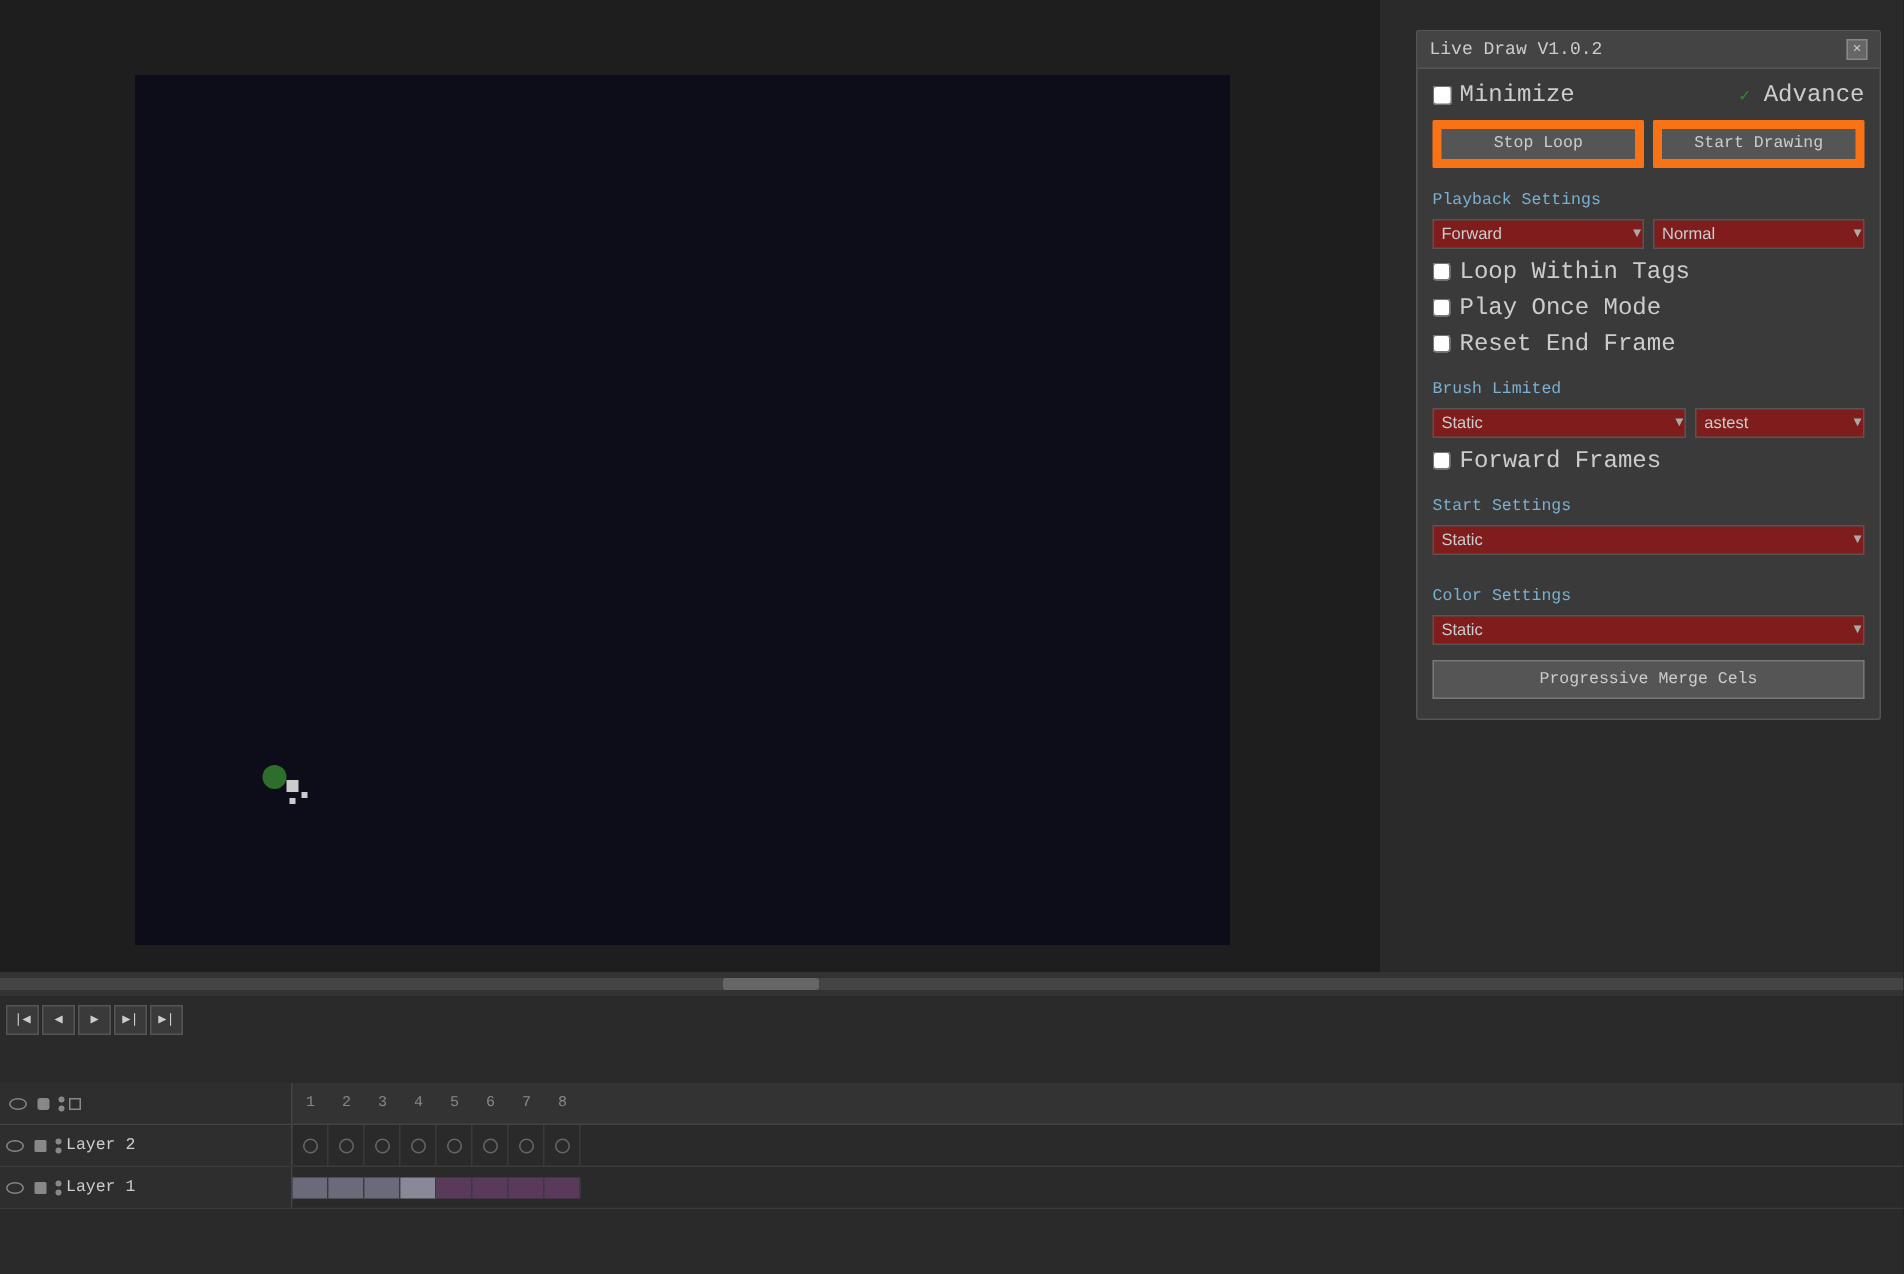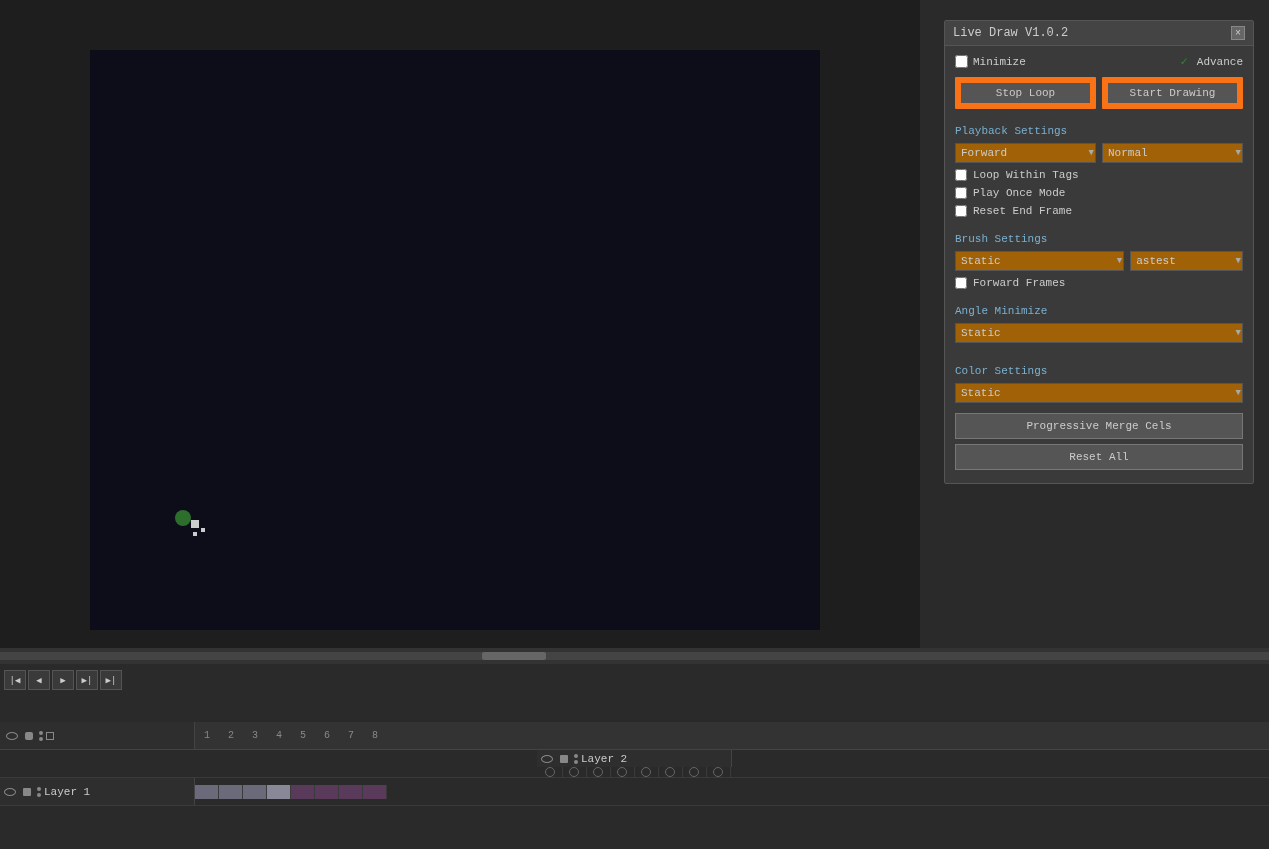--- a/index.html
+++ b/index.html
@@ -130,21 +130,21 @@
 
     .checkbox-row input[type="checkbox"] {
       margin-right: 6px;
       width: 12px;
       height: 12px;
       accent-color: #aaa;
     }
 
     .checkbox-label {
       color: #cccccc;
-      font-size: 11px;
+      font-size: 16px;
     }
 
     
     .top-row {
       display: flex;
       justify-content: space-between;
       margin-bottom: 8px;
     }
 
     .top-row-left, .top-row-right {
@@ -184,25 +184,25 @@
     }
 
     
     .dropdown-row {
       display: flex;
       gap: 6px;
       margin-bottom: 6px;
     }
 
     .dropdown-select {
-      background: #a16207;
+      background: #7f1d1d;
       border: 1px solid #555;
       color: #cccccc;
       font-size: 11px;
-      font-family: Liberation Mono, monospace;
+      font-family: Liberation Sans, sans-serif;
       padding: 3px 5px;
       cursor: pointer;
       appearance: none;
       -webkit-appearance: none;
     }
 
     .dropdown-wrapper {
       position: relative;
       display: inline-block;
     }
@@ -489,21 +489,21 @@
     <div class="checkbox-row">
       <input type="checkbox" style="">
       <span class="checkbox-label">Play Once Mode</span>
     </div>
     <div class="checkbox-row">
       <input type="checkbox" style="">
       <span class="checkbox-label">Reset End Frame</span>
     </div>
 
     
-    <div class="section-header">Brush Settings</div>
+    <div class="section-header">Brush Limited</div>
 
     
     <div class="dropdown-row">
       <div class="dropdown-wrapper" style="flex:1.2;">
         <select class="dropdown-select dropdown-full">
           <option>Static</option>
         </select>
         <span class="dropdown-arrow">▼</span>
       </div>
       <div class="dropdown-wrapper" style="flex:0.8;">
@@ -514,21 +514,21 @@
       </div>
     </div>
 
     
     <div class="checkbox-row">
       <input type="checkbox" style="">
       <span class="checkbox-label">Forward Frames</span>
     </div>
 
     
-    <div class="section-header">Angle Minimize</div>
+    <div class="section-header">Start Settings</div>
 
     <div class="dropdown-wrapper" style="width:100%;margin-bottom:6px;">
       <select class="dropdown-select" style="width:100%;">
         <option>Static</option>
       </select>
       <span class="dropdown-arrow">▼</span>
     </div>
 
     
     <div class="section-header">Color Settings</div>
@@ -537,21 +537,20 @@
       <select class="dropdown-select" style="width:100%;">
         <option>Static</option>
       </select>
       <span class="dropdown-arrow">▼</span>
     </div>
 
     
     <button class="big-btn">Progressive Merge Cels</button>
 
     
-    <button class="big-btn">Reset All</button>
 
   </div>
 </div>
 
 <div id="scrollbar-area">
   <div class="scrollbar-track">
     <div class="scrollbar-thumb"></div>
   </div>
 </div>
 
@@ -585,21 +584,21 @@
       <div class="frame-num">2</div>
       <div class="frame-num">3</div>
       <div class="frame-num">4</div>
       <div class="frame-num">5</div>
       <div class="frame-num">6</div>
       <div class="frame-num">7</div>
       <div class="frame-num">8</div>
     </div>
   </div>
 
-  <div class="layer-row" style="position:absolute;top:56px;left:0;width:100%;flex-direction:column;">
+  <div class="layer-row" style="position:absolute;top:56px;left:0;width:100%;">
     <div class="layer-info">
       <div class="layer-icon-btn">
         <div style="width:12px;height:8px;border:1px solid #888;border-radius:50%;background:transparent;"></div>
       </div>
       <div class="layer-icon-btn">
         <div style="width:8px;height:8px;background:#888;border-radius:1px;"></div>
       </div>
       <div class="double-dot">
         <span></span>
           <span></span>

